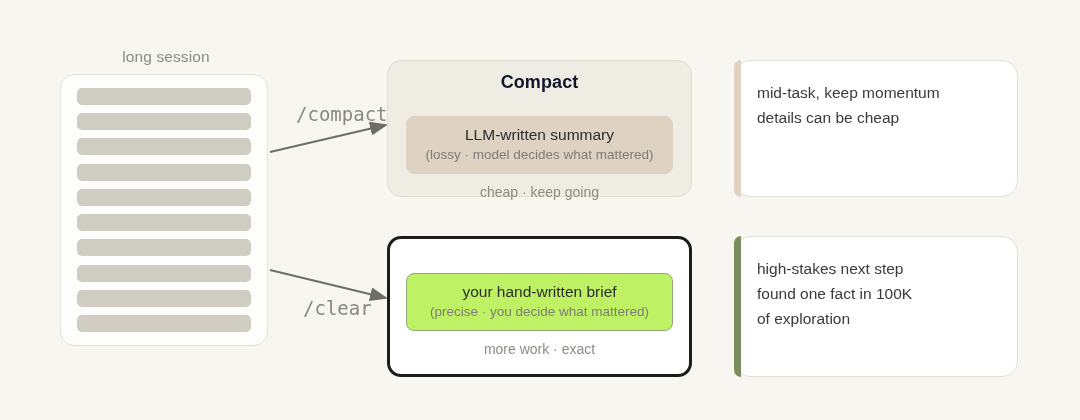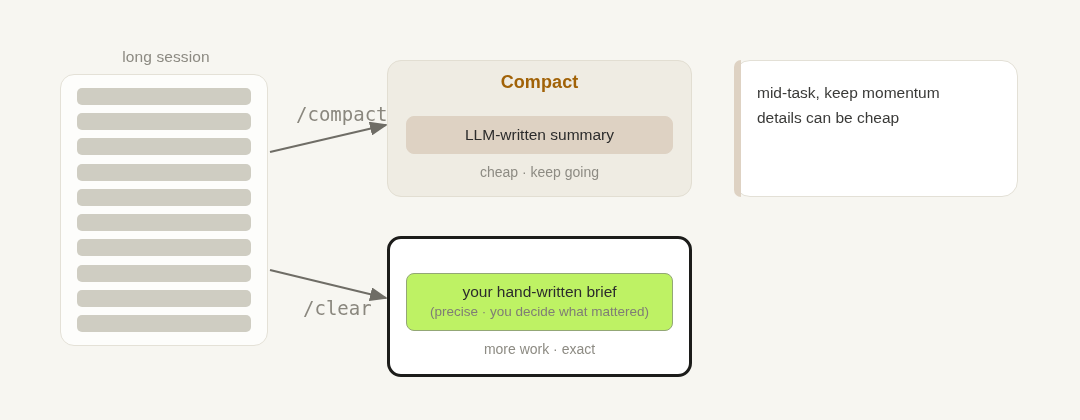--- a/index.html
+++ b/index.html
@@ -89,21 +89,21 @@
   #card-fresh {
     top: 236px;
     height: 141px;
     background: #ffffff;
     border: 3px solid #1c1c1a;
     padding: 11px 16px 0;
   }
   .card-title {
     font-size: 18px;
     font-weight: bold;
-    color: #a16207;
+    color: #0f172a;
     letter-spacing: .1px;
   }
   .inner-box {
     margin-top: 23px;
     border-radius: 8px;
     box-sizing: border-box;
     padding: 8px 6px 9px;
   }
   #compact-inner {
     background: #ded2c3;
@@ -197,32 +197,39 @@
     <line x1="270" y1="270" x2="386" y2="298" stroke="#6f6d66" stroke-width="2" marker-end="url(#head)"></line>
   </svg>
 
   <div class="arrow-label" id="label-compact">/compact</div>
   <div class="arrow-label" id="label-clear">/clear</div>
 
   <div class="flow-card" id="card-compact">
     <div class="card-title">Compact</div>
     <div class="inner-box" id="compact-inner">
       <div class="inner-main">LLM-written summary</div>
+      <div class="inner-sub">(lossy · model decides what mattered)</div>
     </div>
     <div class="card-footer">cheap · keep going</div>
   </div>
 
   <div class="flow-card" id="card-fresh">
     <div class="inner-box" id="fresh-inner">
       <div class="inner-main">your hand-written brief</div>
       <div class="inner-sub">(precise · you decide what mattered)</div>
     </div>
     <div class="card-footer">more work · exact</div>
   </div>
 
   <div class="note-card" id="note-compact">
     <div class="note-accent" id="accent-compact"></div>
     <div class="note-line">mid-task, keep momentum</div>
     <div class="note-line">details can be cheap</div>
   </div>
 
+  <div class="note-card" id="note-fresh">
+    <div class="note-accent" id="accent-fresh"></div>
+    <div class="note-line">high-stakes next step</div>
+    <div class="note-line">found one fact in 100K</div>
+    <div class="note-line">of exploration</div>
+  </div>
 
 </div>
 
 </body></html>

